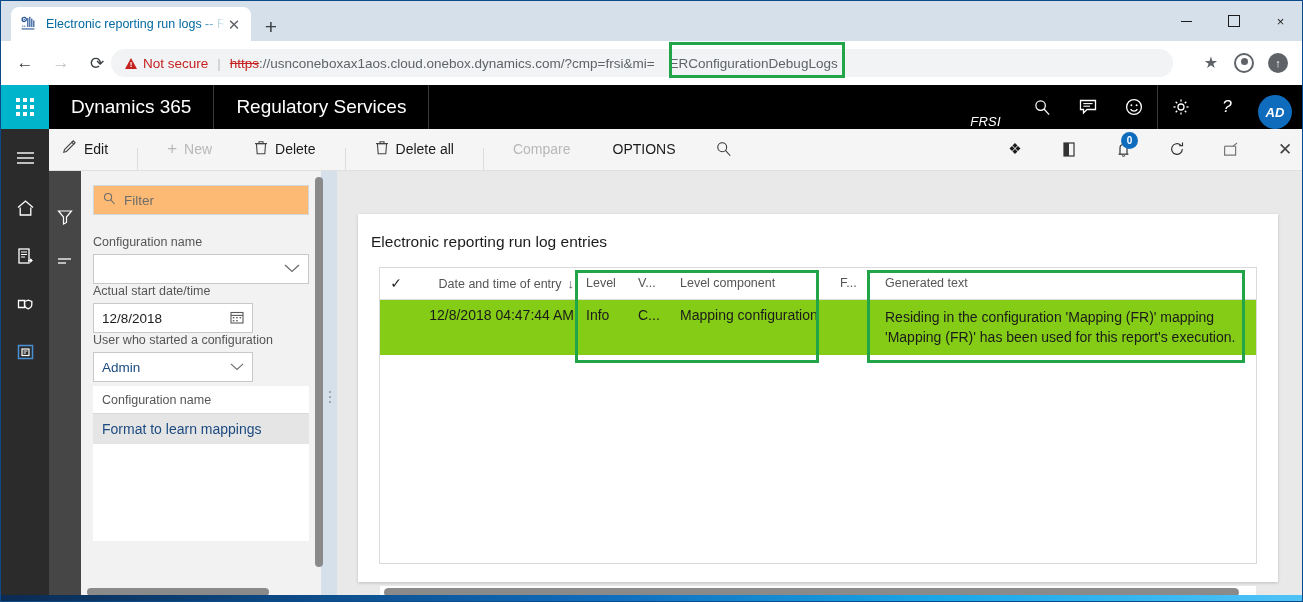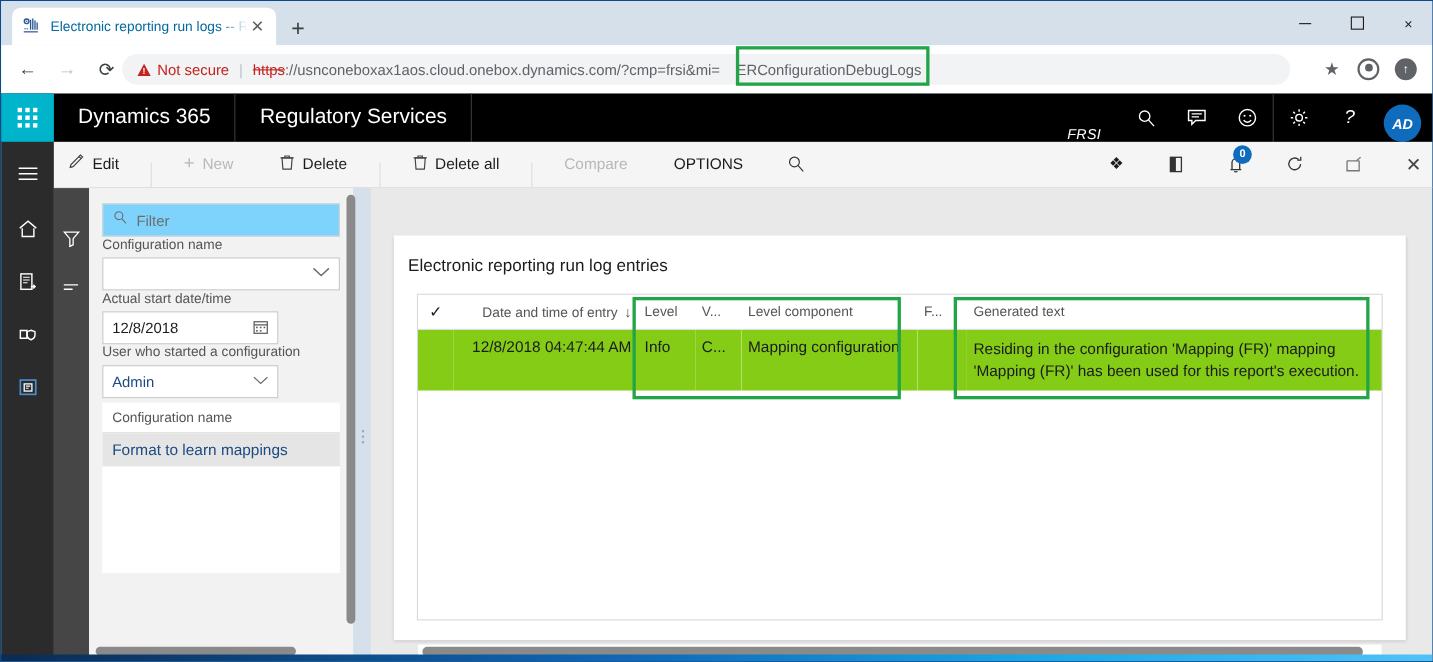--- a/index.html
+++ b/index.html
@@ -241,22 +241,23 @@
     color:#ffffff; cursor:pointer;
   }
   .filterpane {
     position:absolute; left:80px; top:170px;
     width:240px; height:432px;
     background:#f2f2f2;
     overflow:hidden;
   }
   .fp-inner { padding: 14px 12px 0 12px; }
   .fp-search {
-    height:30px; background:#7dd3fc; border:1px solid #d4d4d4;
+    height:30px; background:#fdba74; border:1px solid #d4d4d4;
     display:flex; align-items:center; gap:8px; padding: 0 9px;
+    margin-bottom: 20px;
   }
   .fp-search span.ph { color:#6d6d6d; font-size:13.5px; }
   .fp-label {
     font-size:12.5px; color:#555555; margin-bottom:5px;
   }
   .fp-field {
     height:30px; background:#fff; border:1px solid #c8c8c8;
     display:flex; align-items:center; justify-content:space-between;
     padding: 0 8px; 
   }

